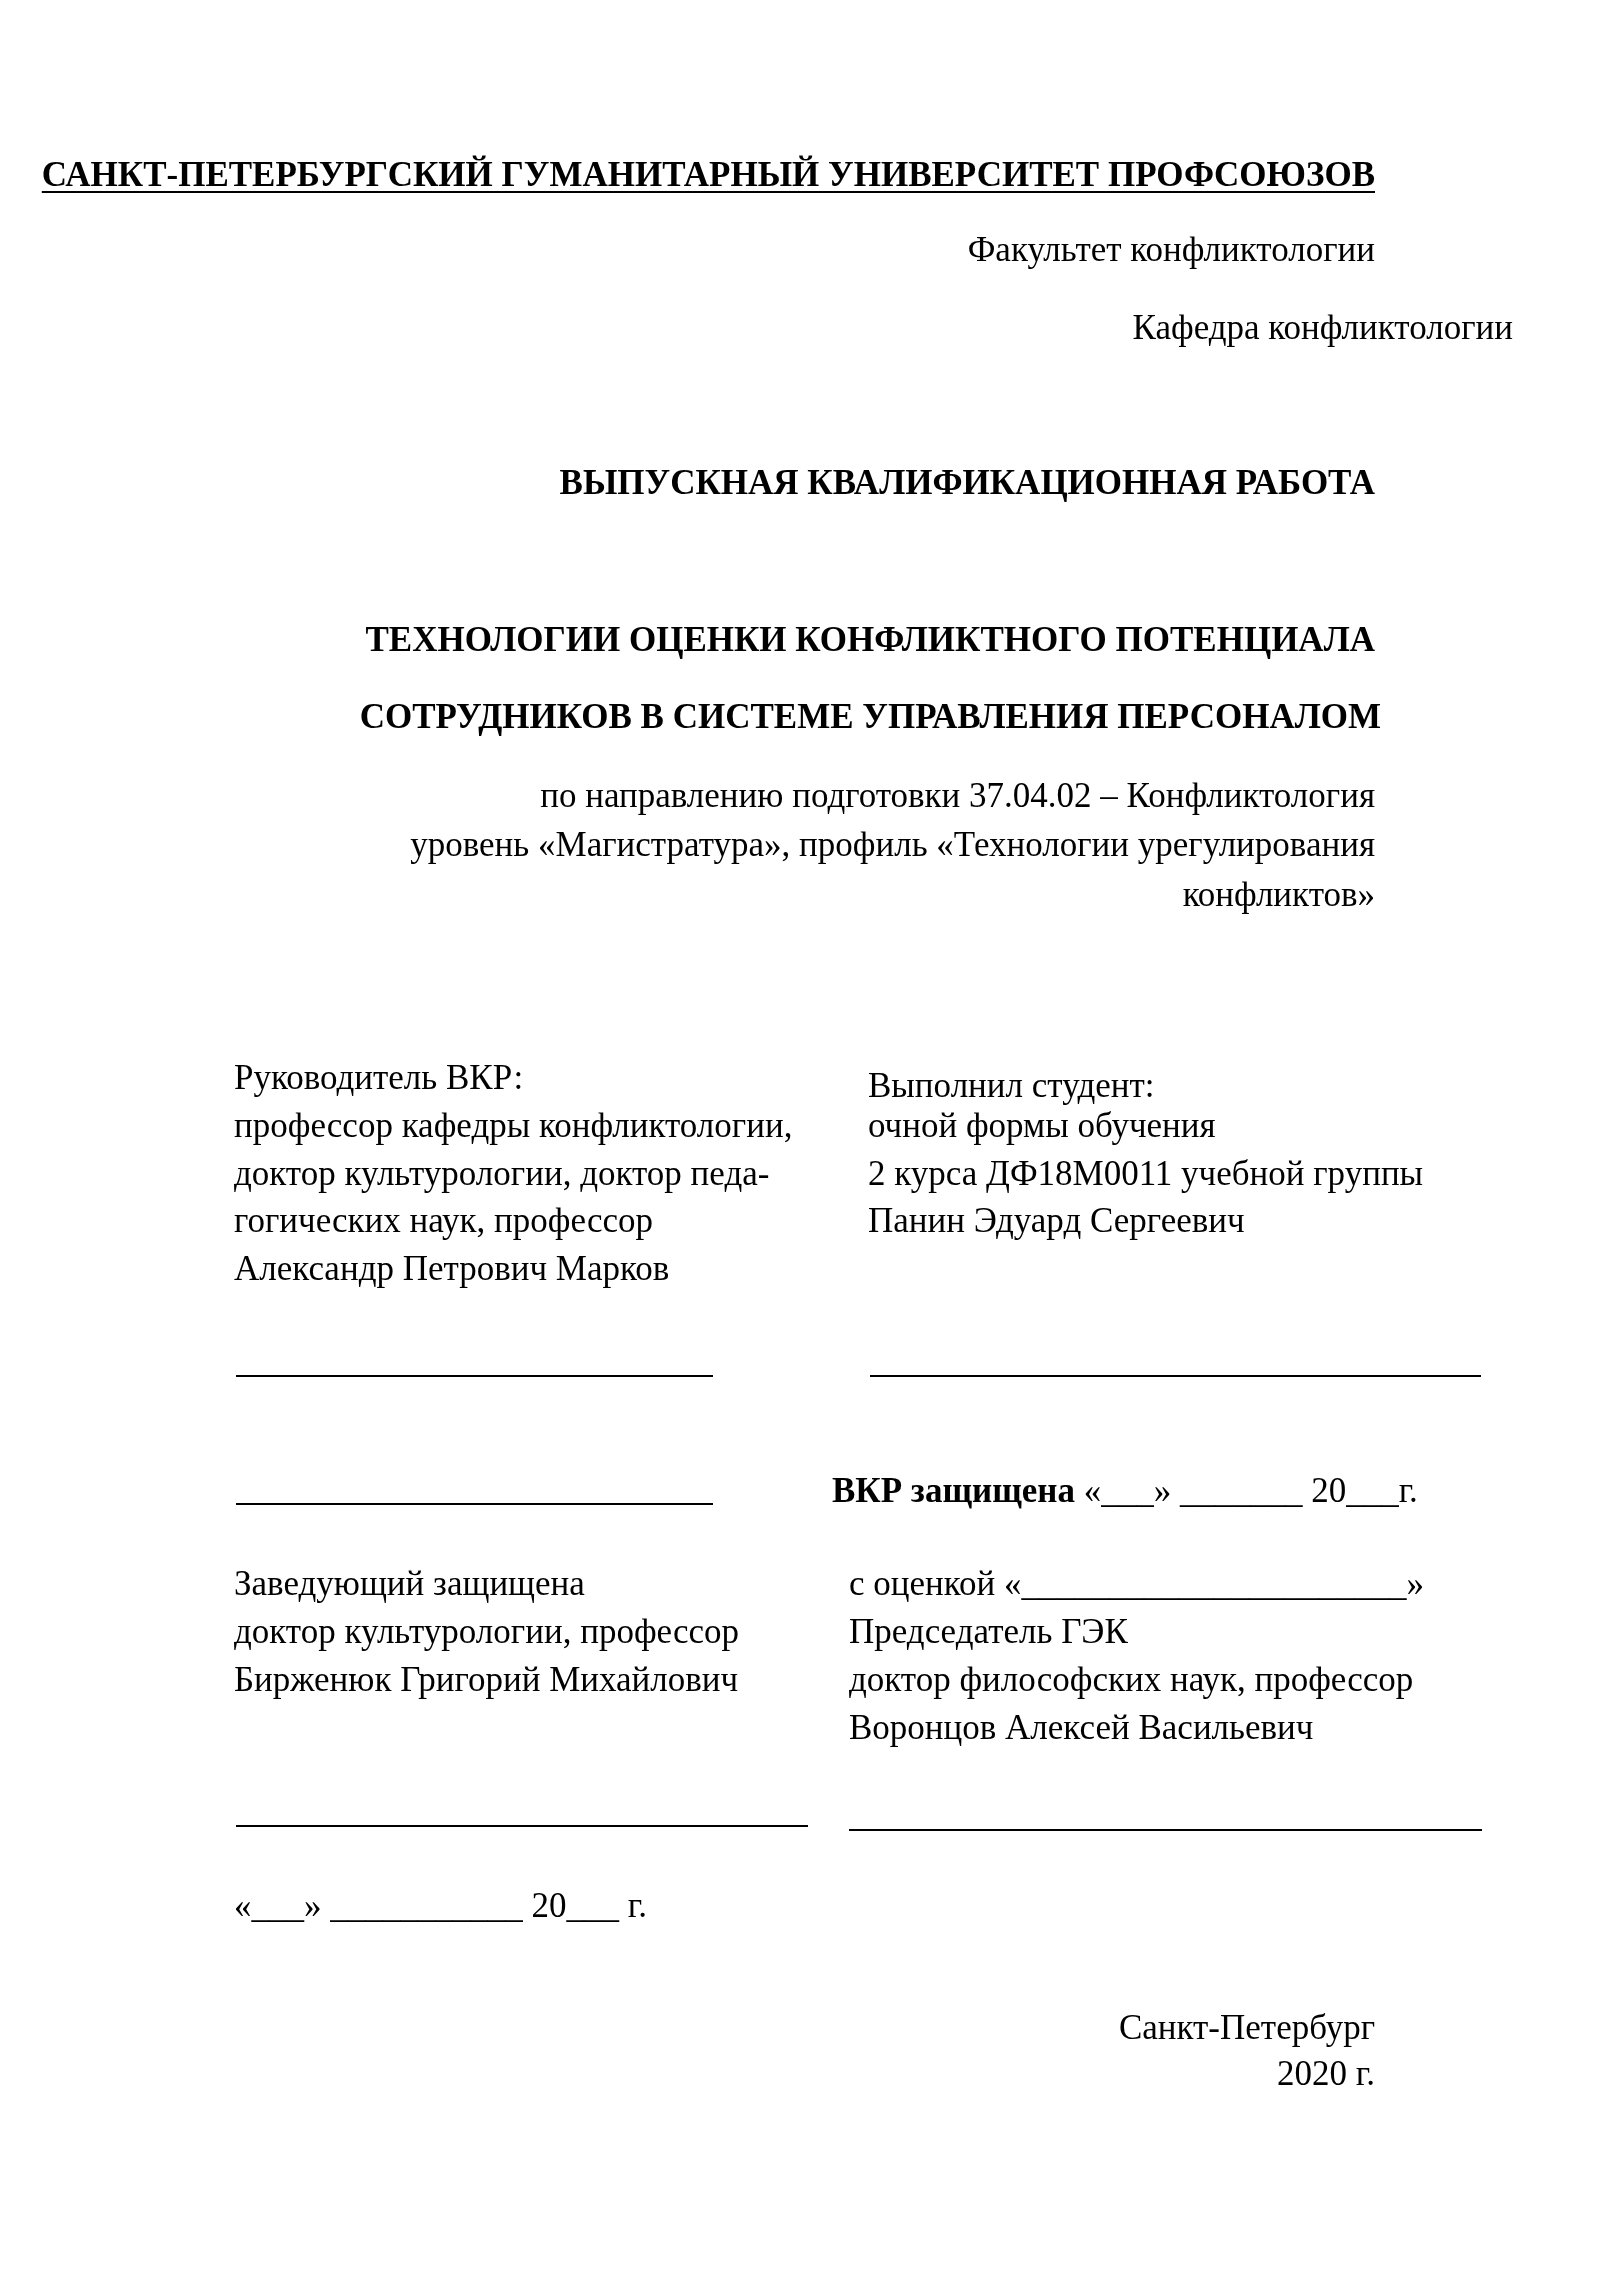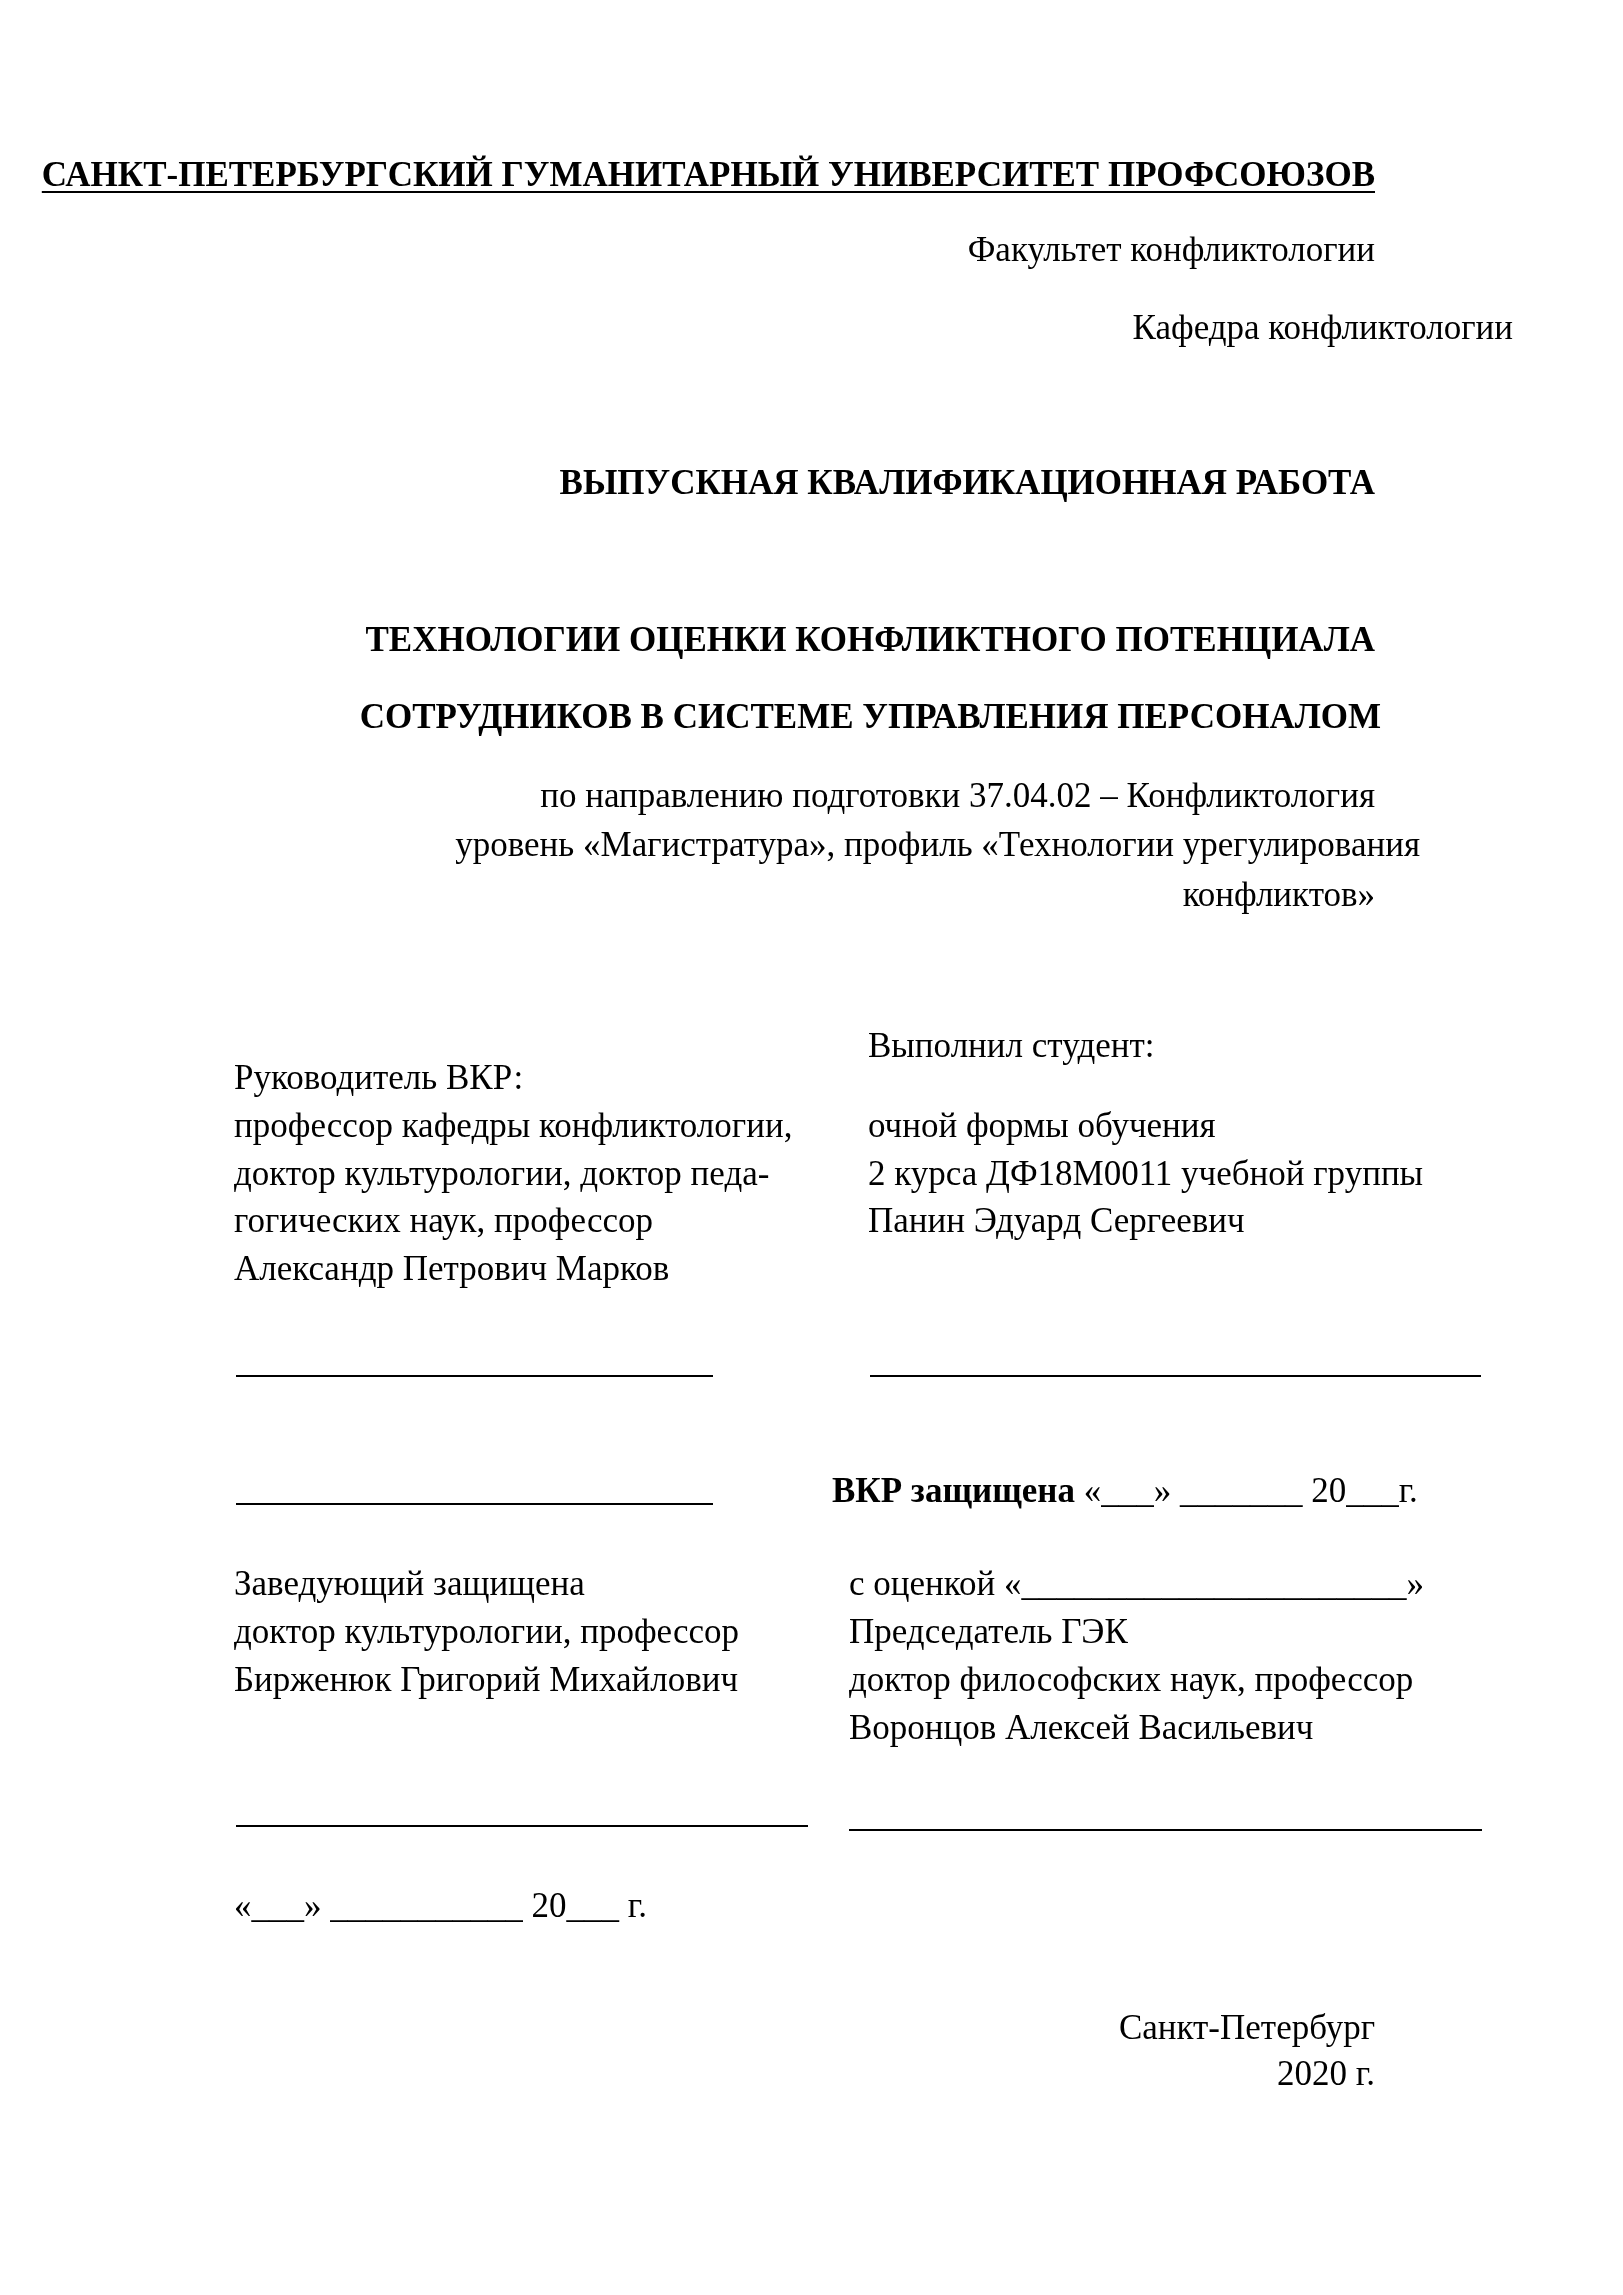--- a/index.html
+++ b/index.html
@@ -16,34 +16,34 @@
 
 <div class="t c b u" style="top:157px;">САНКТ-ПЕТЕРБУРГСКИЙ ГУМАНИТАРНЫЙ УНИВЕРСИТЕТ ПРОФСОЮЗОВ</div>
 <div class="t c" style="top:232px; font-size:35px;">Факультет конфликтологии</div>
 <div class="t" style="top:310px; right:110px; font-size:35px;">Кафедра конфликтологии</div>
 
 <div class="t c b" style="top:465px;">ВЫПУСКНАЯ КВАЛИФИКАЦИОННАЯ РАБОТА</div>
 <div class="t c b" style="top:622px;">ТЕХНОЛОГИИ ОЦЕНКИ КОНФЛИКТНОГО ПОТЕНЦИАЛА</div>
 <div class="t c b" style="top:699px;padding-left:6px;">СОТРУДНИКОВ В СИСТЕМЕ УПРАВЛЕНИЯ ПЕРСОНАЛОМ</div>
 
 <div class="t c" style="top:778px;">по направлению подготовки 37.04.02 – Конфликтология</div>
-<div class="t c" style="top:827px;padding-left:45px;">уровень «Магистратура», профиль «Технологии урегулирования</div>
+<div class="t c" style="top:827px;">уровень «Магистратура», профиль «Технологии урегулирования</div>
 <div class="t c" style="top:877px;">конфликтов»</div>
 
 <div>
   <div class="t" style="top:1060px; left:234px;">Руководитель ВКР:</div>
   <div class="t" style="top:1108px; left:234px;">профессор кафедры конфликтологии,</div>
   <div class="t" style="top:1156px; left:234px;">доктор культурологии, доктор педа-</div>
   <div class="t" style="top:1203px; left:234px;">гогических наук, профессор</div>
   <div class="t" style="top:1251px; left:234px;">Александр Петрович Марков</div>
   <div class="line" style="top:1375px; left:236px; width:477px;"></div>
 </div>
 
 <div>
-  <div class="t" style="top:1028px; left:868px;">Выполнил студент:</div>
+  <div class="t" style="top:1068px; left:868px;">Выполнил студент:</div>
   <div class="t" style="top:1108px; left:868px;">очной формы обучения</div>
   <div class="t" style="top:1156px; left:868px;">2 курса ДФ18М0011 учебной группы</div>
   <div class="t" style="top:1203px; left:868px;">Панин Эдуард Сергеевич</div>
   <div class="line" style="top:1375px; left:870px; width:611px;"></div>
 </div>
 
 <div class="line" style="top:1503px; left:236px; width:477px;"></div>
 <div class="t" style="top:1473px; left:832px;"><span class="b">ВКР защищена</span><span> «___» _______ 20___г.</span></div>
 
 <div>

